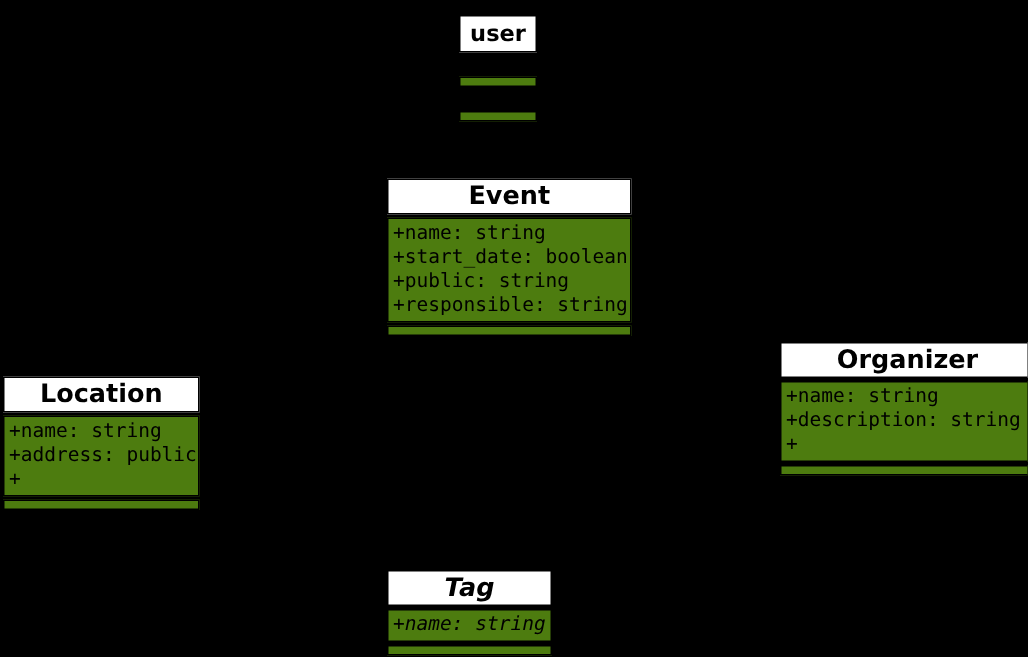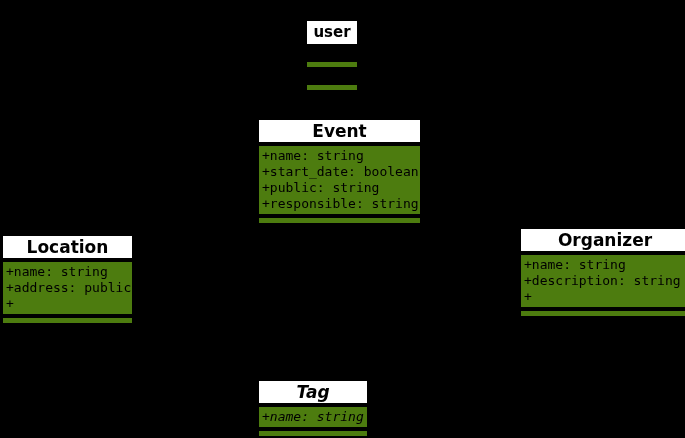--- a/index.html
+++ b/index.html
@@ -47,24 +47,24 @@
     white-space: nowrap;
   }
   .uml-compartment.empty {
     height: 7px;
     padding: 0;
   }
   .attr-line {
     height: 16px;
   }
   
-  .box-user      { left: 306px; top: 20px;   width: 52px; gap: 16px;  }
+  .box-user      { left: 306px; top: 10px;   width: 52px; gap: 16px;  }
   .box-user .uml-title { height: 25px; line-height: 23px; font-size: 15px; }
   .box-event     { left: 258px; top: 119px; width: 163px; justify-content: flex-end; }
-  .box-location  { left: 2px;   top: 235px; width: 131px; }
+  .box-location  { left: 2px;   top: 251px; width: 131px; }
   .box-organizer { left: 520px; top: 228px; width: 170px; }
   .box-tag       { left: 258px; top: 380px; width: 110px; font-style: italic; }
 </style>
 </head>
 <body>
 
 <div>
 
   <div class="uml-class box-user">
     <div class="uml-title">user</div>

